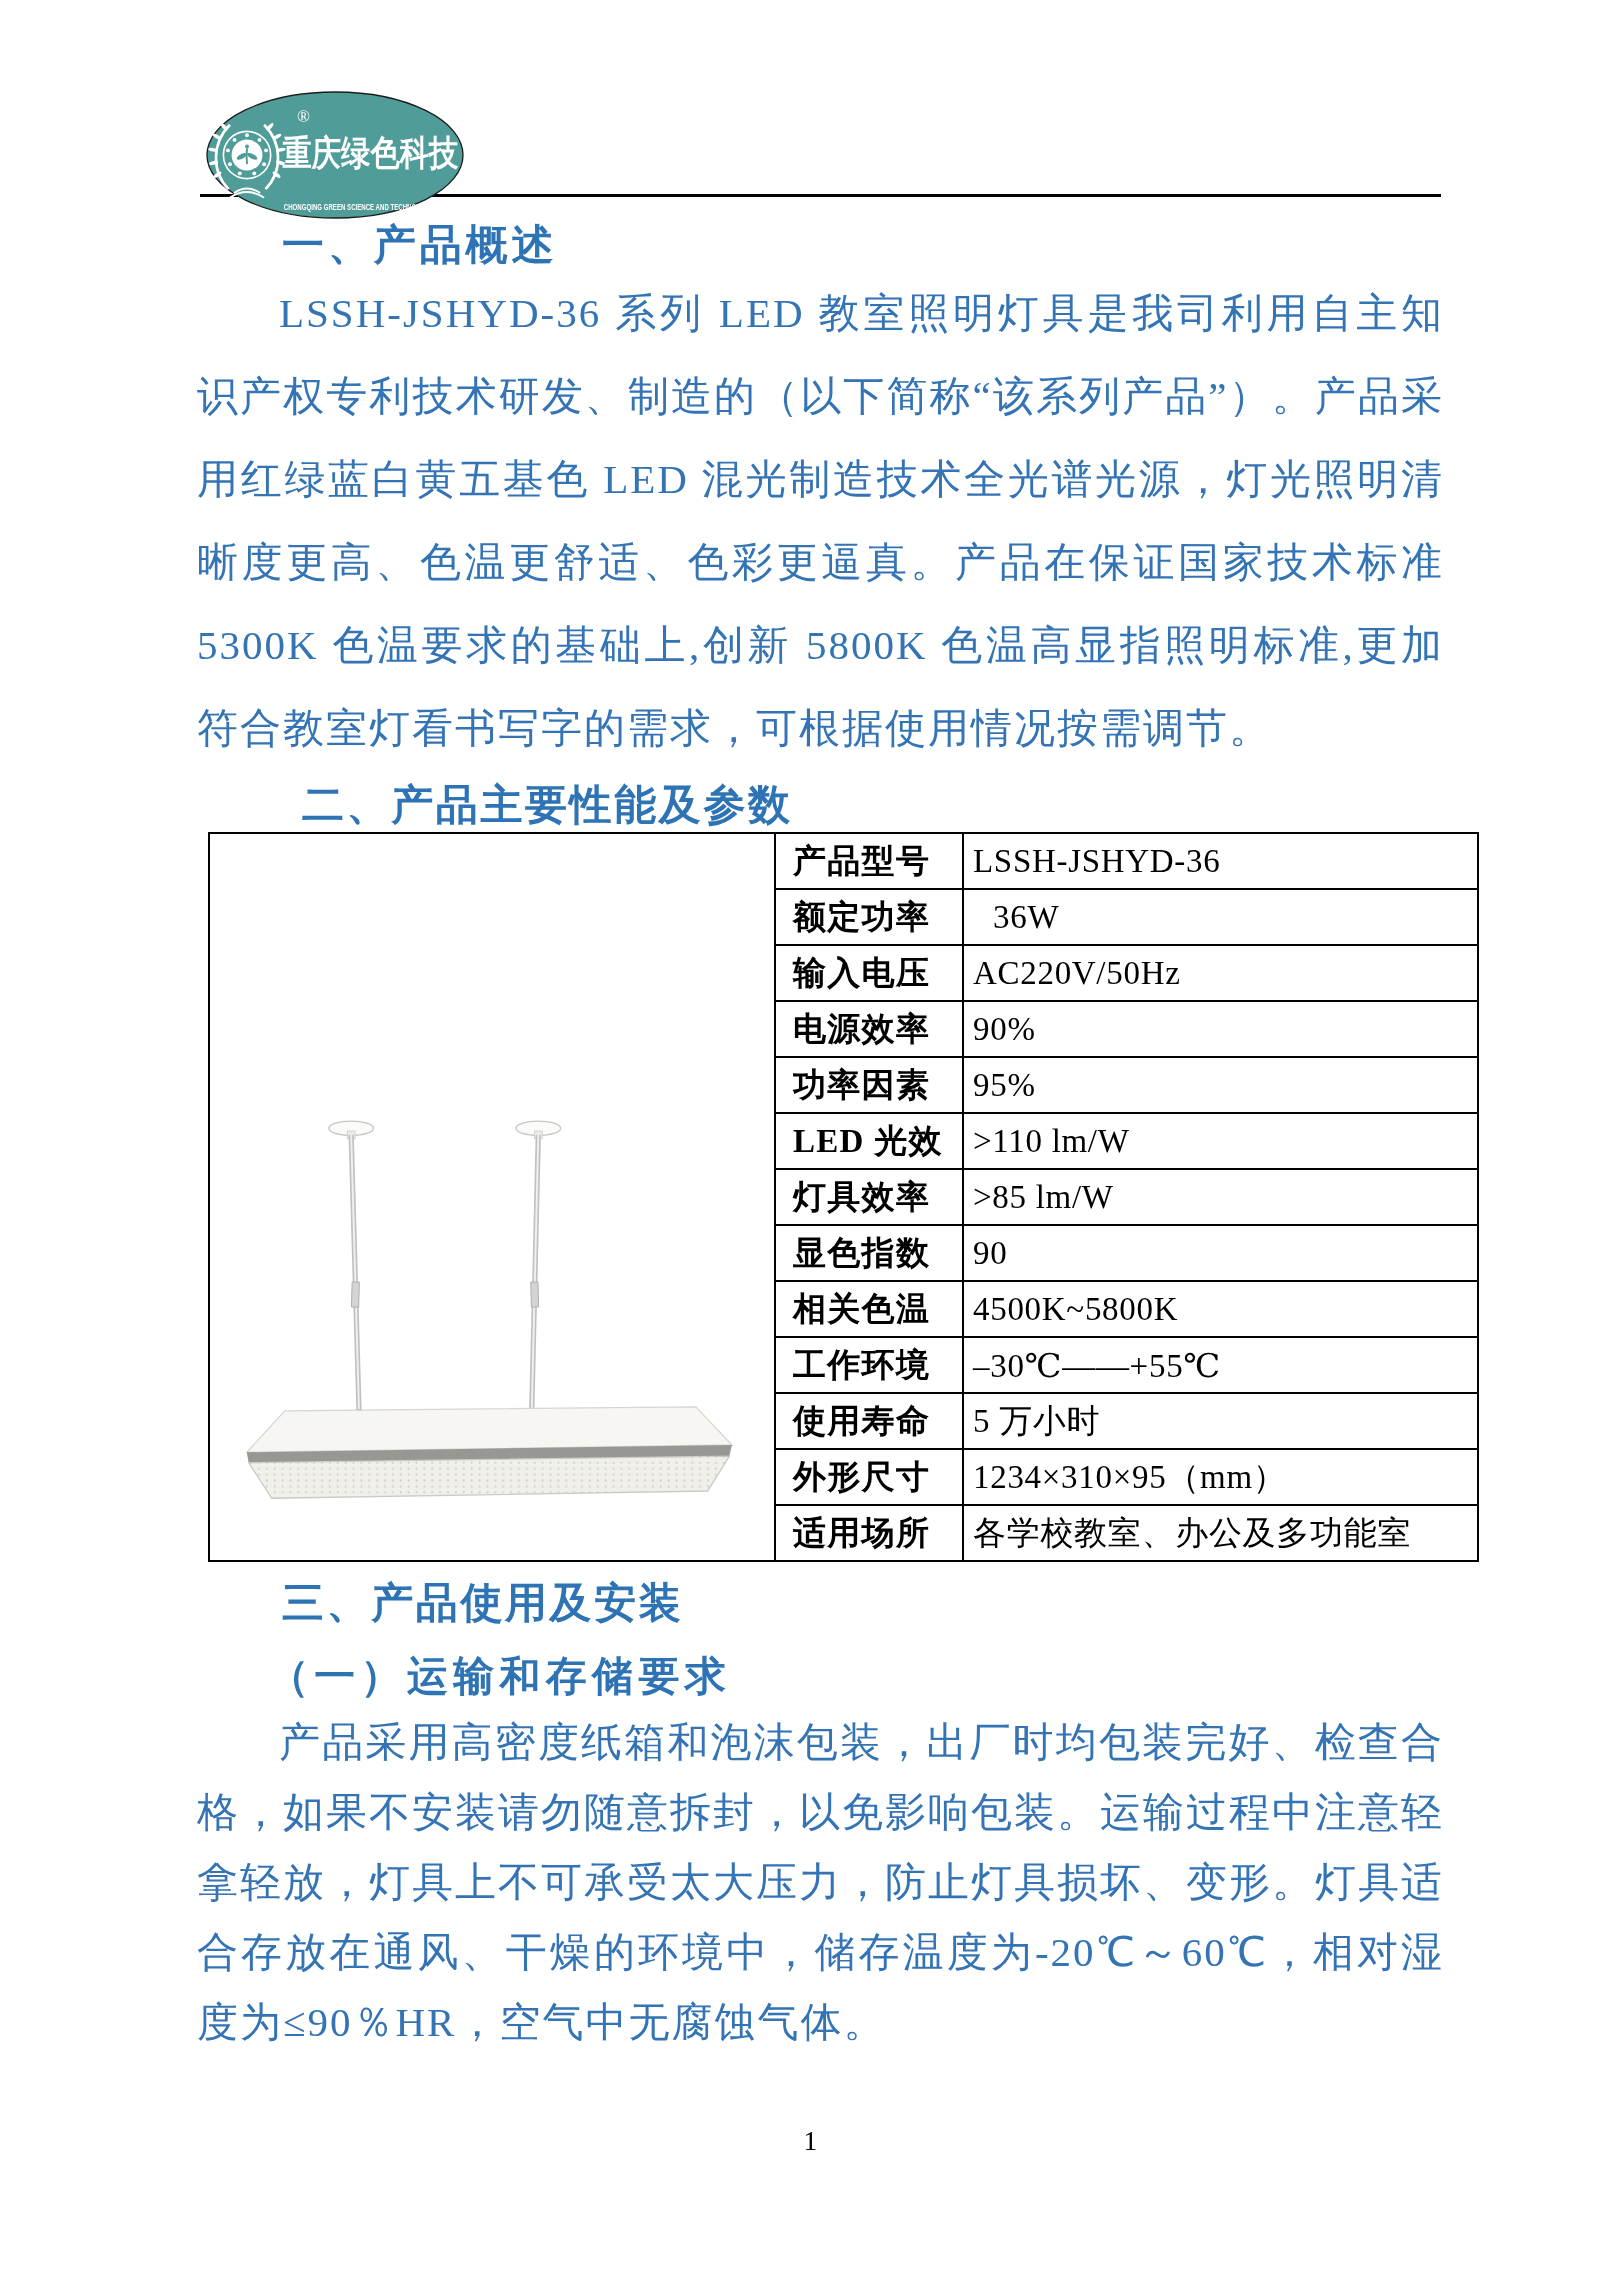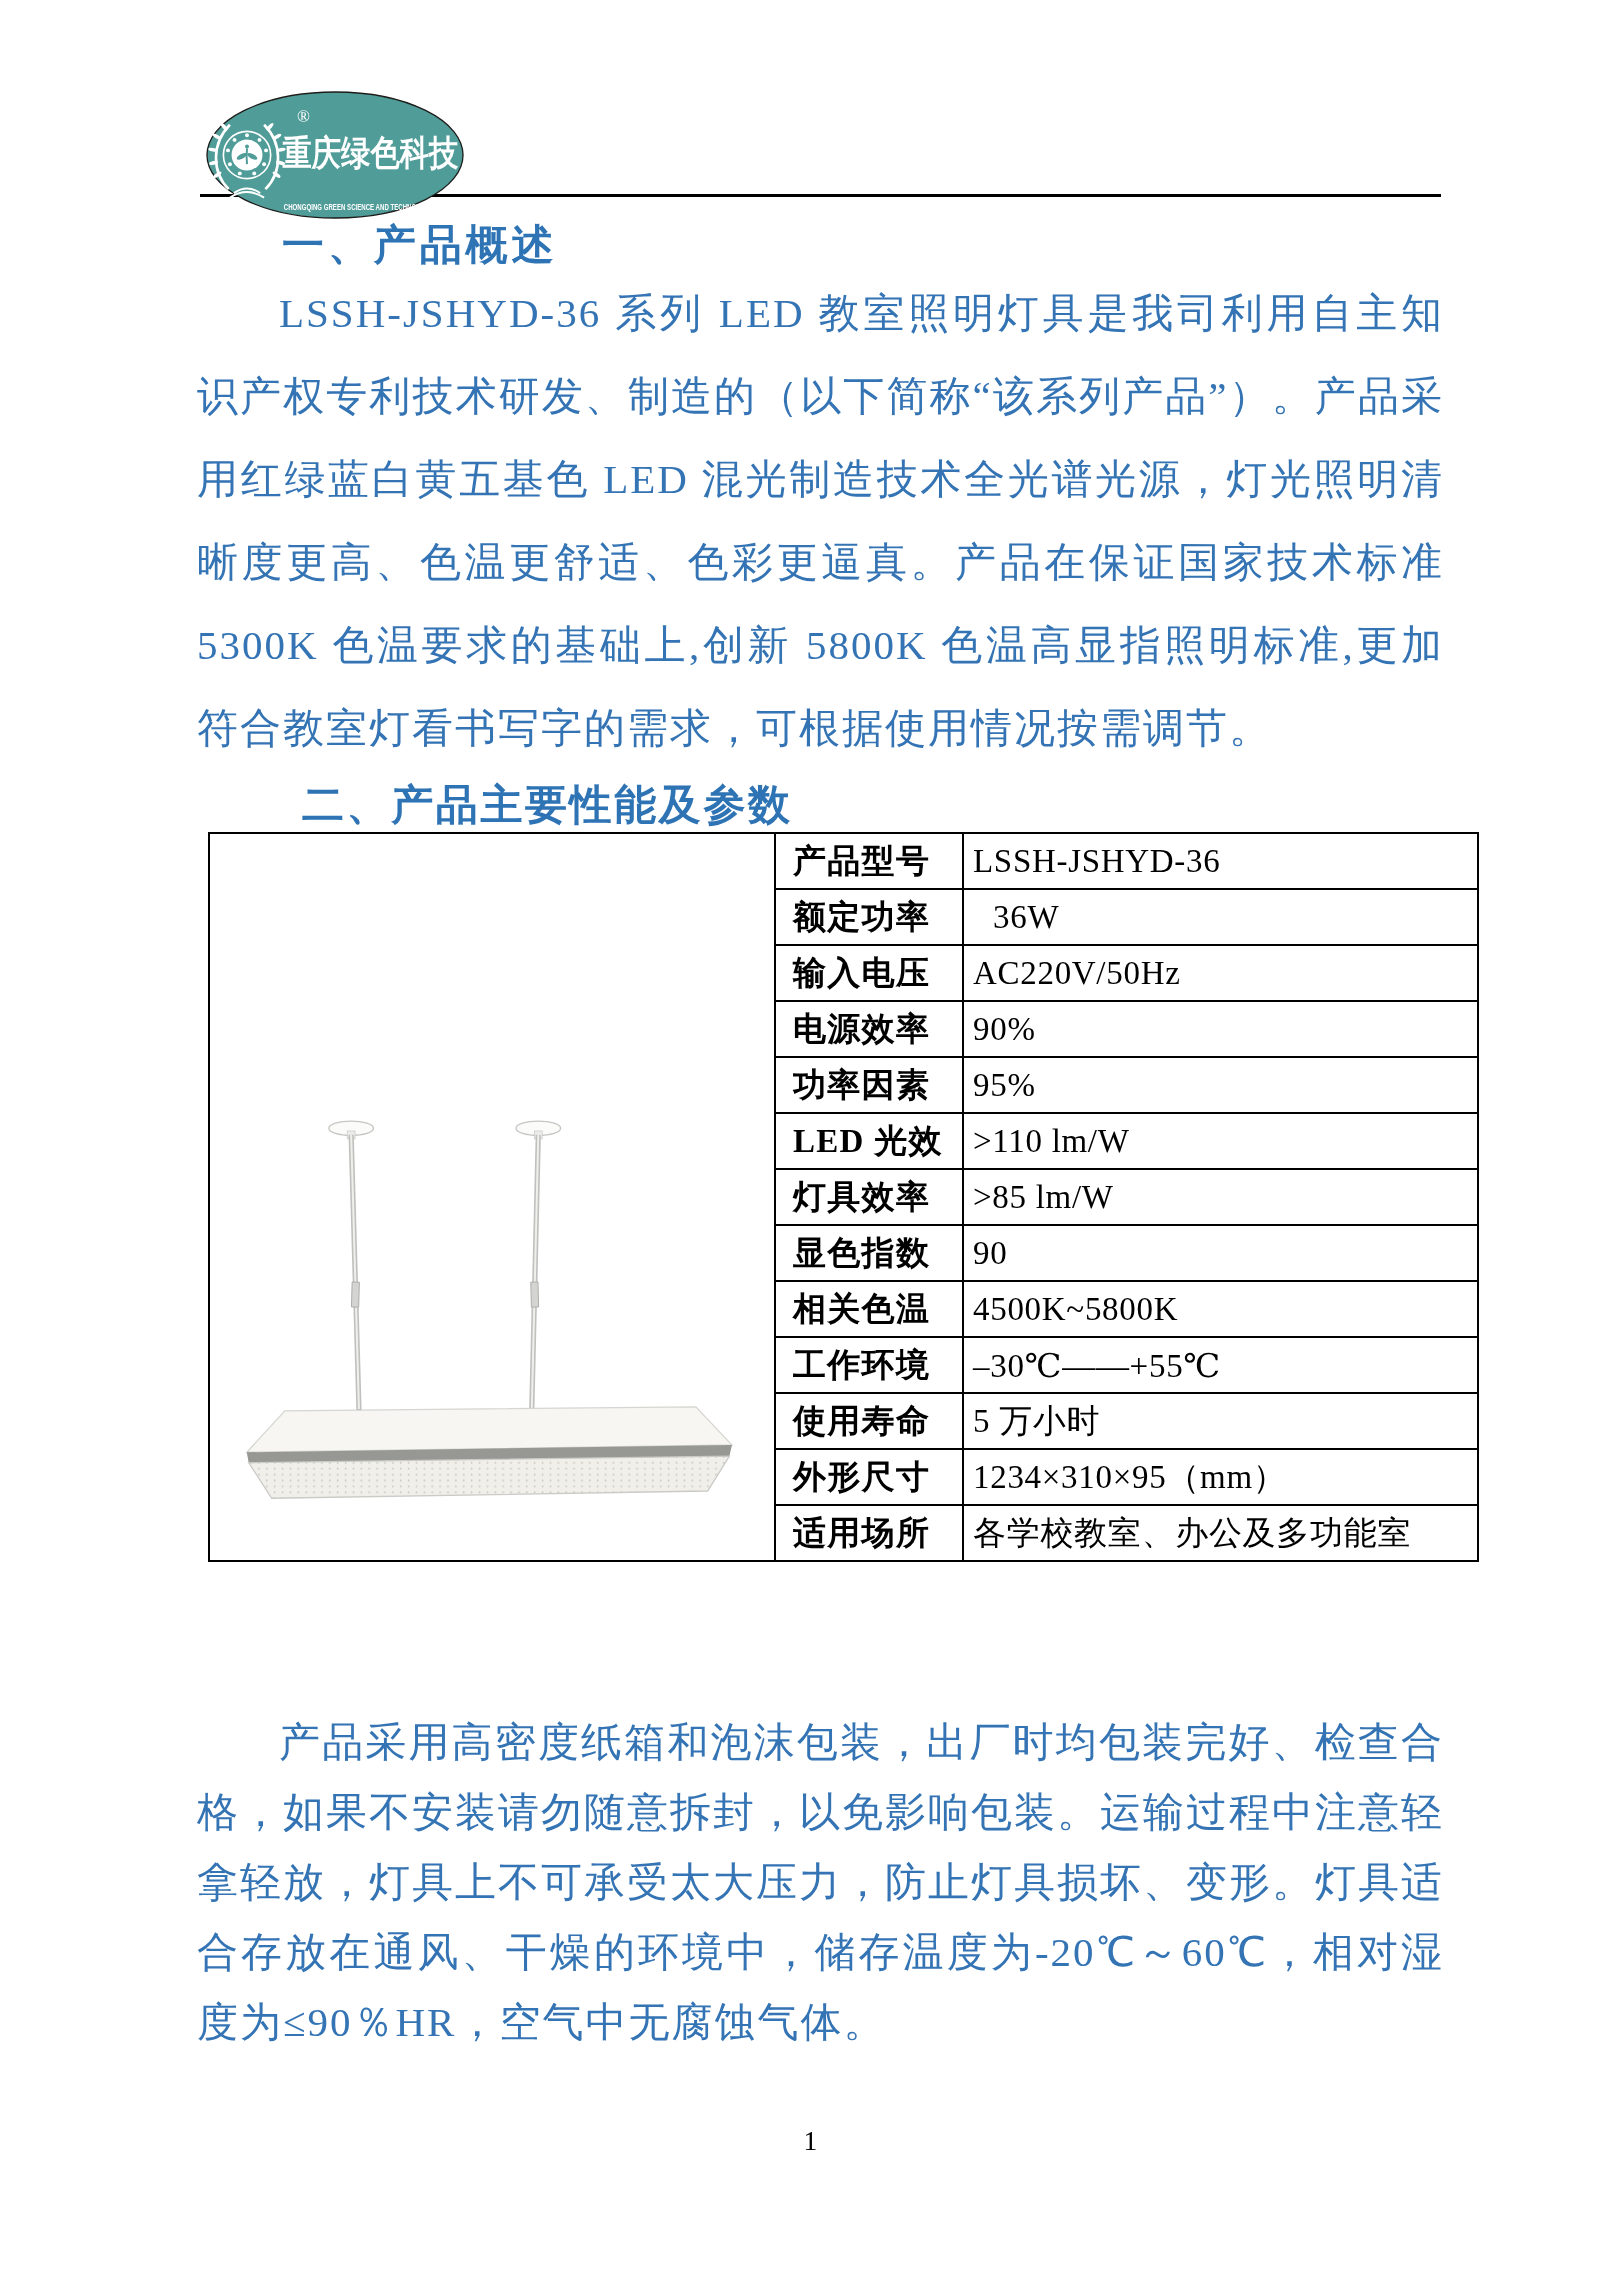--- a/index.html
+++ b/index.html
@@ -210,19 +210,21 @@
         <td class="lbl">外形尺寸</td>
         <td class="val">1234×310×95（mm）</td>
       </tr>
       <tr>
         <td class="lbl">适用场所</td>
         <td class="val">各学校教室、办公及多功能室</td>
       </tr>
     </tbody>
   </table>
 
+  <div class="h h3">三、产品使用及安装</div>
+  <div class="h h4">（一）运输和存储要求</div>
 
   <p class="body-par p2">产品采用高密度纸箱和泡沫包装，出厂时均包装完好、检查合格，如果不安装请勿随意拆封，以免影响包装。运输过程中注意轻拿轻放，灯具上不可承受太大压力，防止灯具损坏、变形。灯具适合存放在通风、干燥的环境中，储存温度为-20℃～60℃，相对湿度为≤90％HR，空气中无腐蚀气体。</p>
 
   <div class="page-num">1</div>
 
 </div>
 
 
 </body></html>

